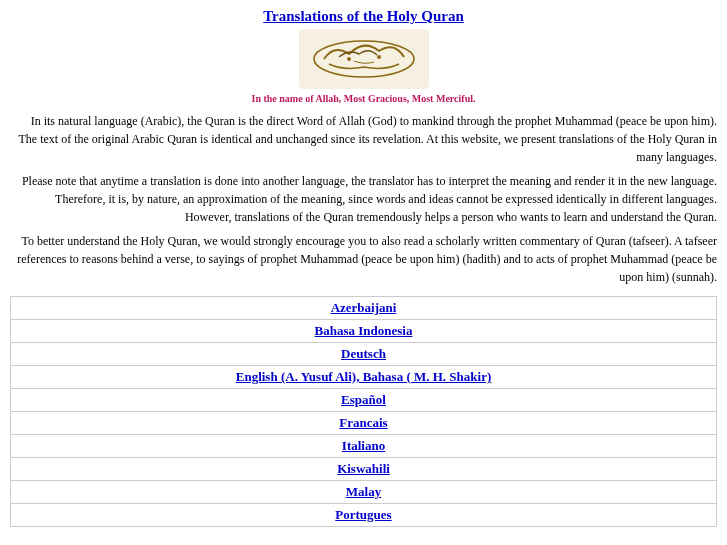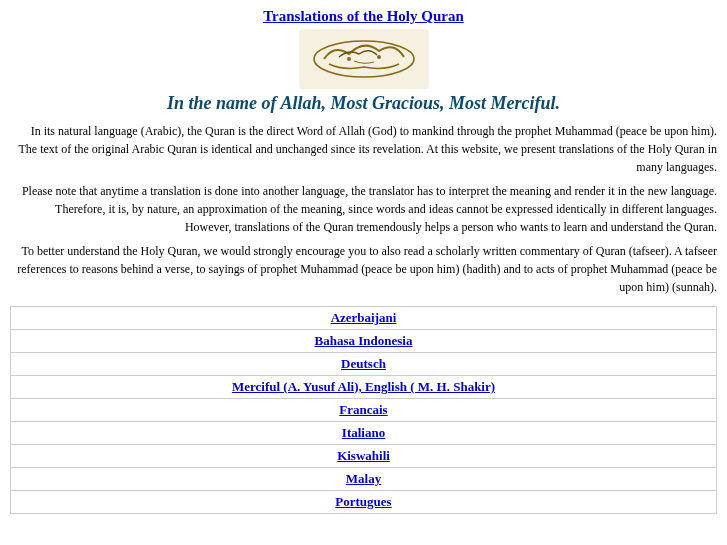--- a/index.html
+++ b/index.html
@@ -19,24 +19,23 @@
       margin-bottom: 4px;
     }
     .main-title {
       color: #0000cc;
       font-size: 15px;
       font-weight: bold;
       text-decoration: underline;
       text-align: center;
     }
     .bismillah {
-      color: #0c4a6e;
-      font-size: 18px;
+      color: #be185d;
+      font-size: 10px;
       font-weight: bold;
-      font-style: italic;
       text-align: center;
       margin-bottom: 8px;
     }
     .intro-text {
       font-size: 12px;
       line-height: 1.5;
       margin-bottom: 6px;
       text-align: right;
     }
     .translations-table {
@@ -93,21 +92,24 @@
     <tr>
           <td><span class="lang-link">Azerbaijani</span></td>
         </tr>
         <tr>
           <td><span class="lang-link">Bahasa Indonesia</span></td>
         </tr>
         <tr>
           <td><span class="lang-link">Deutsch</span></td>
         </tr>
         <tr>
-          <td><span class="lang-link">Merciful (A. Yusuf Ali), English ( M. H. Shakir)</span></td>
+          <td><span class="lang-link">English (A. Yusuf Ali), Bahasa ( M. H. Shakir)</span></td>
+        </tr>
+        <tr>
+          <td><span class="lang-link">Español</span></td>
         </tr>
         <tr>
           <td><span class="lang-link">Francais</span></td>
         </tr>
         <tr>
           <td><span class="lang-link">Italiano</span></td>
         </tr>
         <tr>
           <td><span class="lang-link">Kiswahili</span></td>
         </tr>

